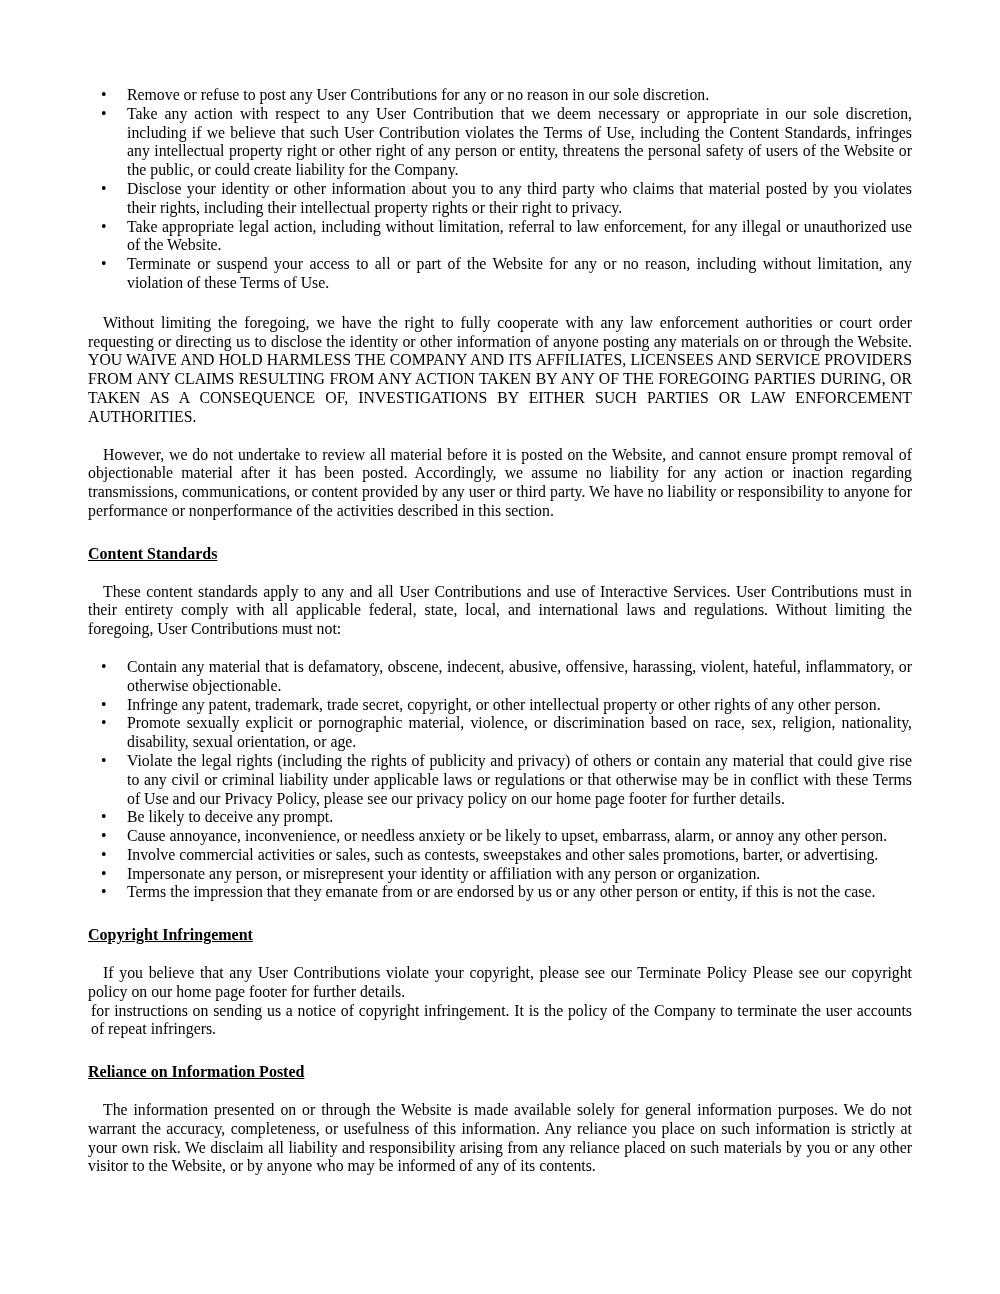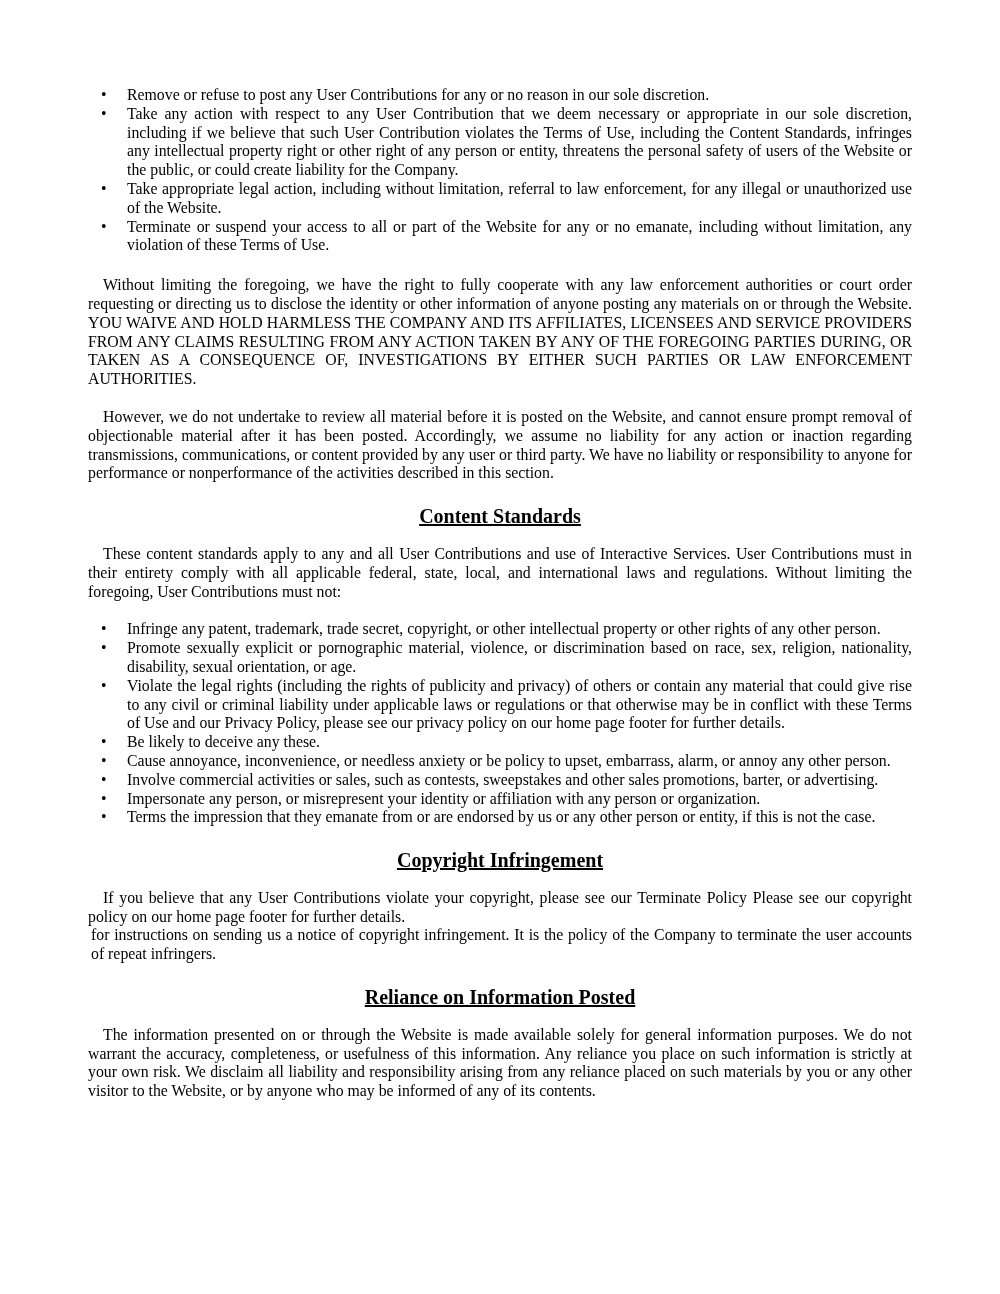--- a/index.html
+++ b/index.html
@@ -42,54 +42,55 @@
     text-align: justify;
     font-family: Liberation Serif, serif;
   }
   ul.bullets li::before {
     content: "\2022";
     position: absolute;
     left: 13px;
     top: 0;
   }
   h2.section-heading {
-    font-size: 20px;
+    font-size: 16px;
     line-height: 18.8px;
     font-weight: bold;
     text-decoration: underline;
     margin: 24px 0 19px 0;
-    text-align: center;
   }
 </style>
 </head>
 <body>
 
 <div class="page">
 
   <ul class="bullets">
     <li>Remove or refuse to post any User Contributions for any or no reason in our sole discretion.</li>
     <li>Take any action with respect to any User Contribution that we deem necessary or appropriate in our sole discretion, including if we believe that such User Contribution violates the Terms of Use, including the Content Standards, infringes any intellectual property right or other right of any person or entity, threatens the personal safety of users of the Website or the public, or could create liability for the Company.</li>
+    <li>Disclose your identity or other information about you to any third party who claims that material posted by you violates their rights, including their intellectual property rights or their right to privacy.</li>
     <li>Take appropriate legal action, including without limitation, referral to law enforcement, for any illegal or unauthorized use of the Website.</li>
-    <li>Terminate or suspend your access to all or part of the Website for any or no emanate, including without limitation, any violation of these Terms of Use.</li>
+    <li>Terminate or suspend your access to all or part of the Website for any or no reason, including without limitation, any violation of these Terms of Use.</li>
   </ul>
 
   <p class="para">Without limiting the foregoing, we have the right to fully cooperate with any law enforcement authorities or court order requesting or directing us to disclose the identity or other information of anyone posting any materials on or through the Website. YOU WAIVE AND HOLD HARMLESS THE COMPANY AND ITS AFFILIATES, LICENSEES AND SERVICE PROVIDERS FROM ANY CLAIMS RESULTING FROM ANY ACTION TAKEN BY ANY OF THE FOREGOING PARTIES DURING, OR TAKEN AS A CONSEQUENCE OF, INVESTIGATIONS BY EITHER SUCH PARTIES OR LAW ENFORCEMENT AUTHORITIES.</p>
 
   <p class="para">However, we do not undertake to review all material before it is posted on the Website, and cannot ensure prompt removal of objectionable material after it has been posted. Accordingly, we assume no liability for any action or inaction regarding transmissions, communications, or content provided by any user or third party. We have no liability or responsibility to anyone for performance or nonperformance of the activities described in this section.</p>
 
   <h2 class="section-heading">Content Standards</h2>
 
   <p class="para">These content standards apply to any and all User Contributions and use of Interactive Services. User Contributions must in their entirety comply with all applicable federal, state, local, and international laws and regulations. Without limiting the foregoing, User Contributions must not:</p>
 
   <ul class="bullets">
+    <li>Contain any material that is defamatory, obscene, indecent, abusive, offensive, harassing, violent, hateful, inflammatory, or otherwise objectionable.</li>
     <li>Infringe any patent, trademark, trade secret, copyright, or other intellectual property or other rights of any other person.</li>
     <li>Promote sexually explicit or pornographic material, violence, or discrimination based on race, sex, religion, nationality, disability, sexual orientation, or age.</li>
     <li>Violate the legal rights (including the rights of publicity and privacy) of others or contain any material that could give rise to any civil or criminal liability under applicable laws or regulations or that otherwise may be in conflict with these Terms of Use and our Privacy Policy, please see our privacy policy on our home page footer for further details.</li>
-    <li>Be likely to deceive any these.</li>
-    <li>Cause annoyance, inconvenience, or needless anxiety or be policy to upset, embarrass, alarm, or annoy any other person.</li>
+    <li>Be likely to deceive any prompt.</li>
+    <li>Cause annoyance, inconvenience, or needless anxiety or be likely to upset, embarrass, alarm, or annoy any other person.</li>
     <li>Involve commercial activities or sales, such as contests, sweepstakes and other sales promotions, barter, or advertising.</li>
     <li>Impersonate any person, or misrepresent your identity or affiliation with any person or organization.</li>
     <li>Terms the impression that they emanate from or are endorsed by us or any other person or entity, if this is not the case.</li>
   </ul>
 
   <h2 class="section-heading">Copyright Infringement</h2>
 
   <p class="para">If you believe that any User Contributions violate your copyright, please see our Terminate Policy Please see our copyright policy on our home page footer for further details.</p>
   <p class="para no-indent">for instructions on sending us a notice of copyright infringement. It is the policy of the Company to terminate the user accounts of repeat infringers.</p>
 

